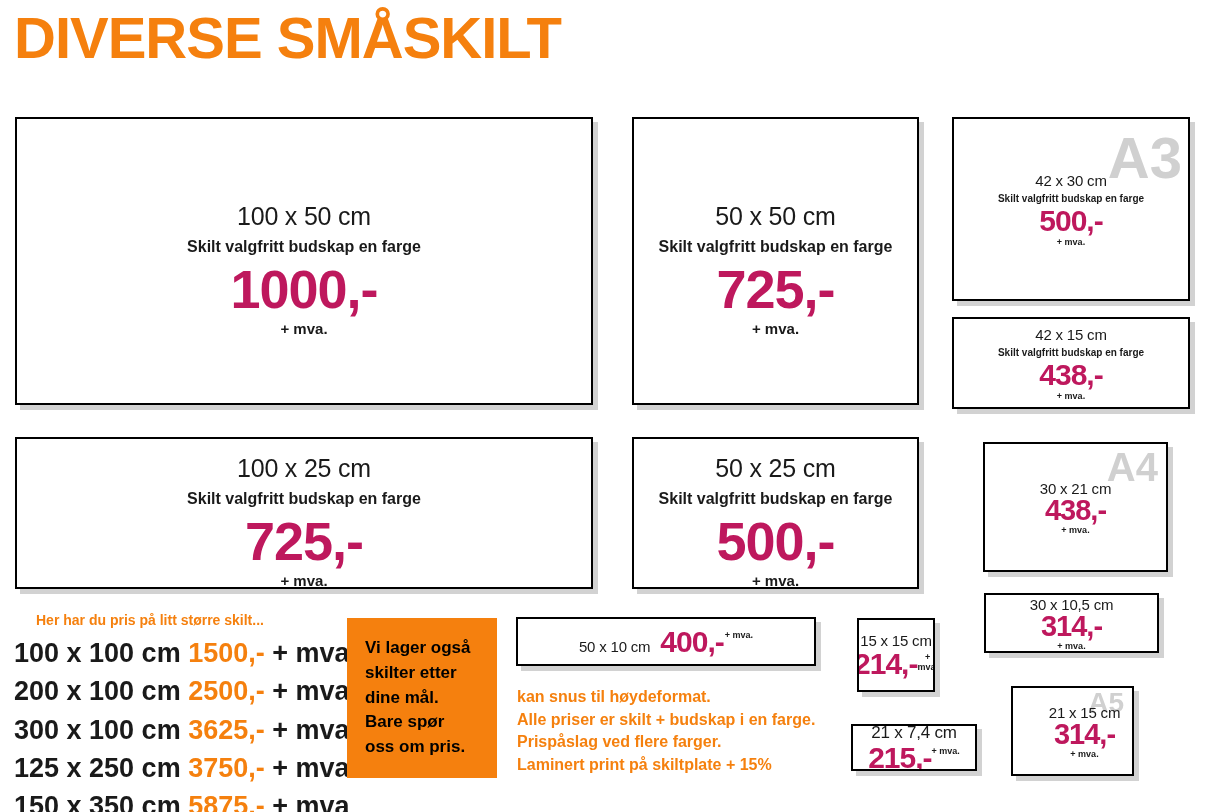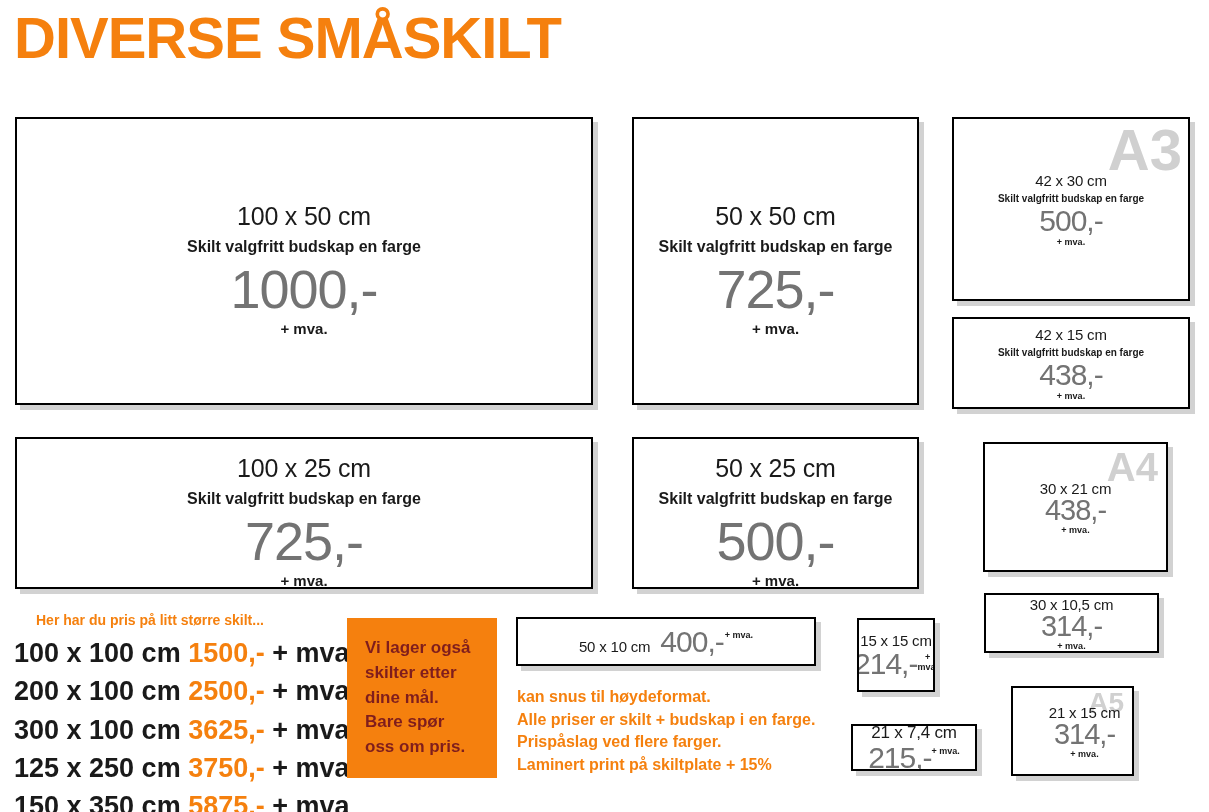--- a/index.html
+++ b/index.html
@@ -44,21 +44,21 @@
     position: absolute;
     color: #d0d0d0;
     font-weight: bold;
     line-height: 1;
     pointer-events: none;
     z-index: 0;
   }
   .card-text { position: relative; z-index: 1; }
   .dim { font-weight: normal; color: #1a1a1a; letter-spacing: -0.2px; white-space: nowrap; }
   .desc { font-weight: bold; color: #1a1a1a; white-space: nowrap; }
-  .price { font-weight: normal; color: #737373; letter-spacing: -1px; line-height: 1; white-space: nowrap; }
+  .price { font-weight: bold; color: #be185d; letter-spacing: -1px; line-height: 1; white-space: nowrap; }
   .mva { font-weight: bold; color: #1a1a1a; white-space: nowrap; }
 
   
   .big .dim   { font-size: 25px; margin-top: 16px; }
   .big .desc  { font-size: 16px; margin-top: 7px; }
   .big .price { font-size: 54px; margin-top: 6px; }
   .big .mva   { font-size: 15px; margin-top: 4px; }
 
   
   .med .dim   { font-size: 15px; }
@@ -88,21 +88,21 @@
 
   
   .orange-block {
     position: absolute;
     left: 347px; top: 618px;
     width: 150px; height: 160px;
     background: #F5800E;
     display: flex; align-items: center;
   }
   .orange-block .txt {
-    color: #7f1d1d; font-weight: bold; font-size: 17px;
+    color: #000000; font-weight: bold; font-size: 17px;
     line-height: 1.45; padding-left: 18px; white-space: pre-line;
   }
 
   
   .notes { position: absolute; left: 517px; top: 686px; }
   .notes .n-line {
     color: #F5800E; font-weight: bold; font-size: 16px;
     line-height: 1.42; white-space: nowrap;
   }
 </style>
@@ -126,21 +126,21 @@
     <div class="card-inner">
       <div class="card-text dim">50 x 50 cm</div>
       <div class="card-text desc">Skilt valgfritt budskap en farge</div>
       <div class="card-text price">725,-</div>
       <div class="card-text mva">+ mva.</div>
     </div>
   </div>
 
   <div class="card med" style="left:952px; top:117px; width:238px; height:184px;">
     <div class="card-inner">
-      <div class="fmt-watermark" style="right:6px; top:2px; font-size:58px;">A3</div>
+      <div class="fmt-watermark" style="right:6px; top:10px; font-size:58px;">A3</div>
       <div class="card-text dim">42 x 30 cm</div>
       <div class="card-text desc">Skilt valgfritt budskap en farge</div>
       <div class="card-text price">500,-</div>
       <div class="card-text mva">+ mva.</div>
     </div>
   </div>
 
   <div class="card med" style="left:952px; top:317px; width:238px; height:92px;">
     <div class="card-inner">
       <div class="card-text dim">42 x 15 cm</div>

